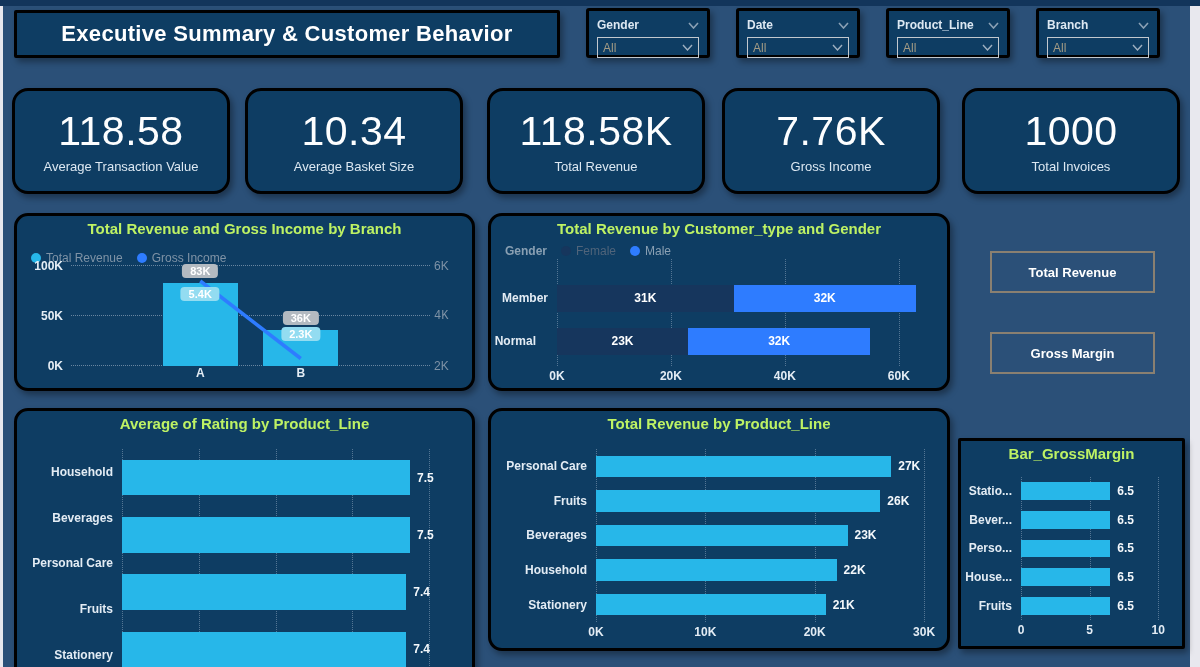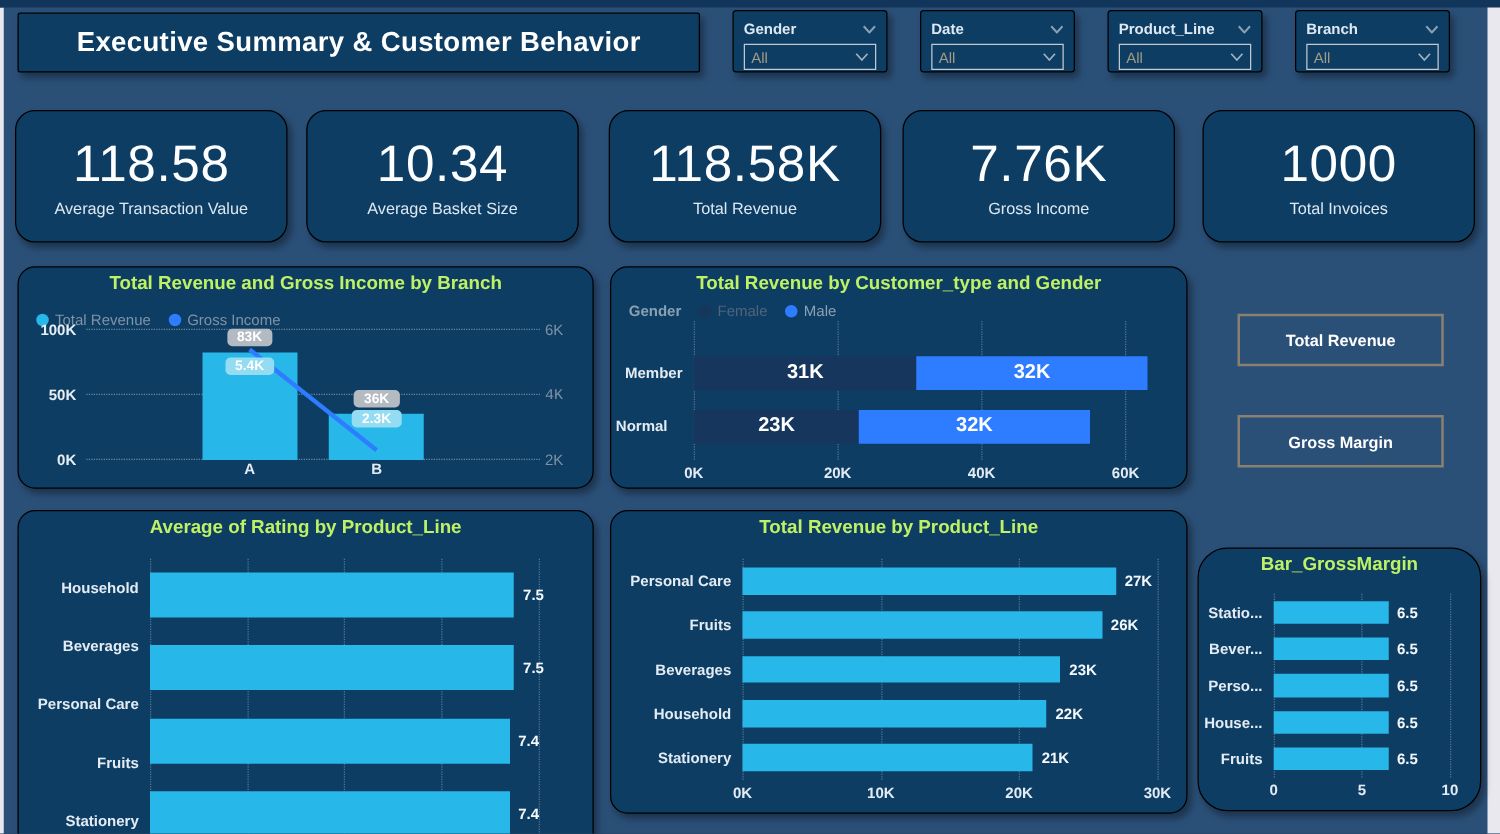--- a/index.html
+++ b/index.html
@@ -1,21 +1,21 @@
 <!DOCTYPE html>
 <html><head>
 <meta charset="utf-8">
 <style>
   html,body{margin:0;padding:0;background:#20415f;}
   *{box-sizing:border-box;font-family:"Liberation Sans","DejaVu Sans",sans-serif;}
   .canvas{position:relative;width:1200px;height:667px;background:#2b5078;overflow:hidden;}
   .edge-right{position:absolute;right:0;top:0;bottom:0;width:10px;background:#e8e8ee;}
   .edge-left{position:absolute;left:0;top:6px;bottom:0;width:3px;background:#e8e8ee;}
   .edge-top{position:absolute;left:0;top:0;width:100%;height:6px;background:#12355b;z-index:5;}
-  .card{position:absolute;background:#0e3d63;border:1px solid #000000;border-radius:16px;
+  .card{position:absolute;background:#0e3d63;border:3px solid #000000;border-radius:16px;
         box-shadow:3px 4px 6px rgba(0,0,0,.35);}
   
   .banner{left:14px;top:10px;width:546px;height:48px;border-radius:2px;display:flex;
           align-items:center;justify-content:center;}
   .banner h1{margin:0;font-size:22px;font-weight:bold;color:#ffffff;letter-spacing:.3px;}
   .filter{top:8px;width:124px;height:50px;border-radius:3px;padding:5px 8px 0 8px;}
   .filter .flabel{display:flex;justify-content:space-between;align-items:center;
       color:#dde8f2;font-size:12px;font-weight:bold;height:18px;}
   .filter .fsel{margin-top:3px;height:21px;border:1px solid #c2c8ce;display:flex;
       justify-content:space-between;align-items:center;padding:0 5px;color:#a39b85;font-size:12px;}
@@ -41,21 +41,21 @@
   .bar-val{margin-left:7px;color:#f4f8fb;font-size:12px;font-weight:bold;}
   .axis-row{position:relative;height:18px;flex:0 0 18px;}
   .axis-row .tick{position:absolute;transform:translateX(-50%);top:3px;color:#e3ecf4;
      font-size:12px;font-weight:bold;}
   
   .legend-row{display:flex;align-items:center;gap:14px;padding:4px 4px 0 14px;height:20px;flex:0 0 20px;}
   .legend-row .lt{font-size:12px;font-weight:bold;color:#8aa0b3;}
   .leg-item{display:flex;align-items:center;gap:5px;font-size:12px;}
   .dot{width:10px;height:10px;border-radius:50%;display:inline-block;}
   .seg{height:100%;display:flex;align-items:center;justify-content:center;
-       color:#fff;font-size:16px;font-weight:bold;}
+       color:#fff;font-size:12px;font-weight:bold;}
   .stack-row{flex:0 0 27px;display:flex;margin:8px 0;}
   
   .combo{position:absolute;left:10px;right:10px;top:30px;bottom:6px;display:flex;flex-direction:column;}
   .c-main{flex:1;display:flex;min-height:0;}
   .y-col{position:relative;}
   .y-col span{position:absolute;font-size:12px;transform:translateY(-50%);}
   .y-left{width:44px;}
   .y-left span{right:8px;color:#e6eef5;font-weight:bold;}
   .y-right{width:32px;}
   .y-right span{left:4px;color:#7e92a6;}
@@ -360,21 +360,21 @@
         </div>
         <div class="axis-row" style="margin-left: 95px;">
           <span class="tick" style="left: 0%;">0K</span>
           <span class="tick" style="left: 32.2581%;">10K</span>
           <span class="tick" style="left: 64.5161%;">20K</span>
           <span class="tick" style="left: 96.7742%;">30K</span>
         </div>
       </div>
   </div>
 
-  <div class="card" style="left:958px;top:438px;width:227px;height:211px;border-radius:24px">
+  <div class="card" style="left:958px;top:438px;width:227px;height:211px;border-radius:2px">
     <div class="chart-title">Bar_GrossMargin</div>
     <div class="hchart" style="top:36px;left:6px;right:10px">
         <div class="h-main">
           <div class="h-cats" style="width: 54px; font-size: 11px;">
             <div class="cat-cell">Statio...</div>
             <div class="cat-cell">Bever...</div>
             <div class="cat-cell">Perso...</div>
             <div class="cat-cell">House...</div>
             <div class="cat-cell">Fruits</div>
           </div>

